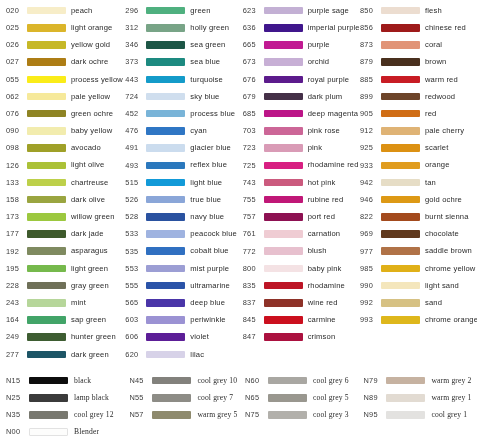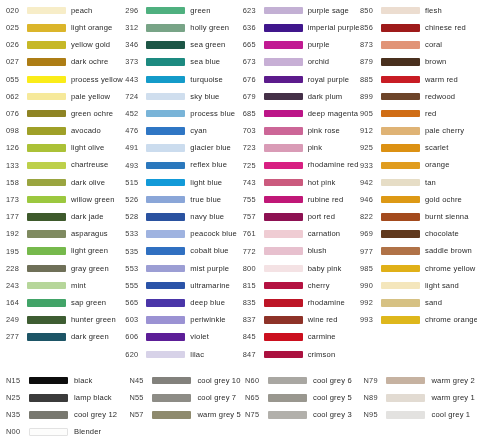--- a/index.html
+++ b/index.html
@@ -105,20 +105,21 @@
     height: 7.5px;
     margin: 0 6px 0 1px;
     border-radius: 1px;
   }
   .gname {
     font-size: 7.6px;
     letter-spacing: 0.15px;
     color: #2a2a2a;
     line-height: 1;
     white-space: nowrap;
+    font-family: Liberation Serif, serif;
   }
   .blender-swatch {
     border: 0.5px solid #e2e2e2;
     box-sizing: border-box;
   }
 </style>
 </head>
 <body>
 
 <div id="chart-root">
@@ -154,20 +155,25 @@
           <div class="code">062</div>
           <div class="swatch" style="background: rgb(246, 233, 154);"></div>
           <div class="name">pale yellow</div>
         </div>
         <div class="swatch-row">
           <div class="code">076</div>
           <div class="swatch" style="background: rgb(142, 132, 36);"></div>
           <div class="name">green ochre</div>
         </div>
         <div class="swatch-row">
+          <div class="code">090</div>
+          <div class="swatch" style="background: rgb(242, 236, 174);"></div>
+          <div class="name">baby yellow</div>
+        </div>
+        <div class="swatch-row">
           <div class="code">098</div>
           <div class="swatch" style="background: rgb(159, 160, 40);"></div>
           <div class="name">avocado</div>
         </div>
         <div class="swatch-row">
           <div class="code">126</div>
           <div class="swatch" style="background: rgb(171, 193, 55);"></div>
           <div class="name">light olive</div>
         </div>
         <div class="swatch-row">
@@ -406,25 +412,20 @@
         </div>
         <div class="swatch-row">
           <div class="code">772</div>
           <div class="swatch" style="background: rgb(231, 192, 206);"></div>
           <div class="name">blush</div>
         </div>
         <div class="swatch-row">
           <div class="code">800</div>
           <div class="swatch" style="background: rgb(244, 226, 228);"></div>
           <div class="name">baby pink</div>
-        </div>
-        <div class="swatch-row">
-          <div class="code">815</div>
-          <div class="swatch" style="background: rgb(180, 18, 65);"></div>
-          <div class="name">cherry</div>
         </div>
         <div class="swatch-row">
           <div class="code">835</div>
           <div class="swatch" style="background: rgb(189, 21, 38);"></div>
           <div class="name">rhodamine</div>
         </div>
         <div class="swatch-row">
           <div class="code">837</div>
           <div class="swatch" style="background: rgb(142, 50, 40);"></div>
           <div class="name">wine red</div>

